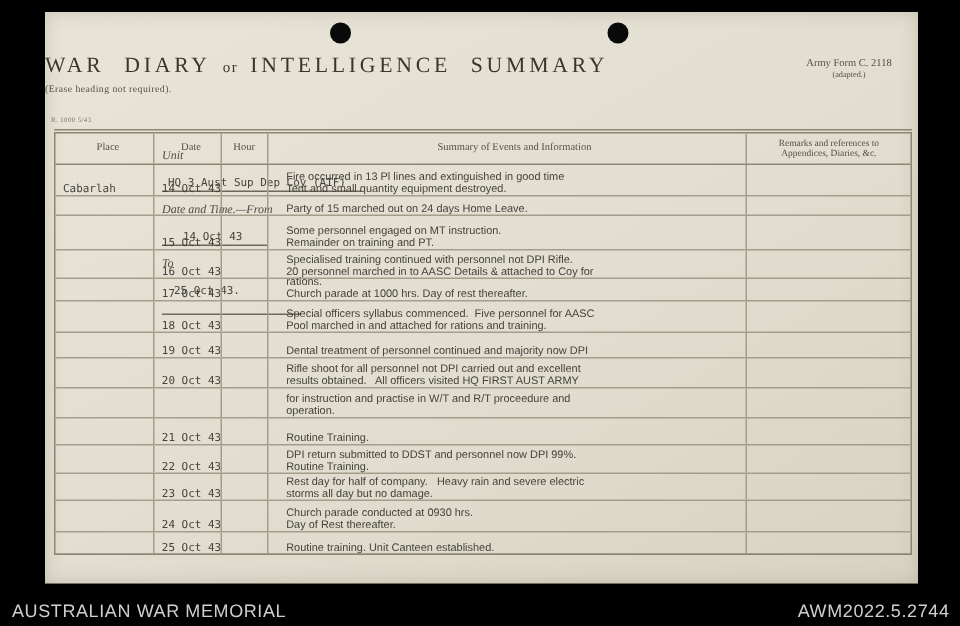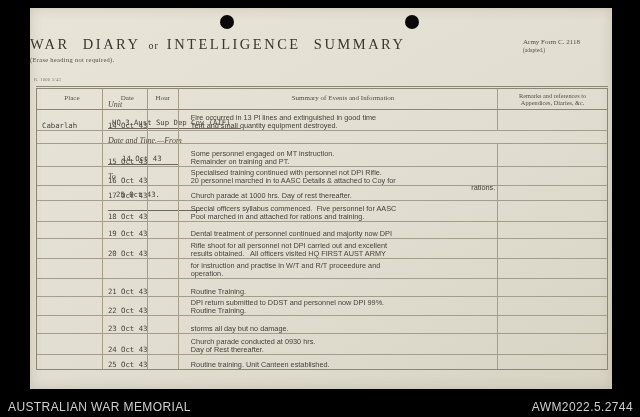--- a/index.html
+++ b/index.html
@@ -10,21 +10,21 @@
   }
   .doc{
     position:absolute;left:30px;top:8px;width:582px;height:381px;
     background:linear-gradient(150deg,#e8e4d7 0%,#e1ddd0 55%,#d8d4c4 100%);
     box-shadow:inset 0 0 12px rgba(120,110,85,.25);
   }
   .hole{position:absolute;top:7px;width:14px;height:14px;border-radius:50%;background:#090909;}
   .hole.h1{left:190px;} .hole.h2{left:375px;}
 
   .form-number{
-    position:absolute;top:30px;right:3px;width:86px;text-align:left;
+    position:absolute;top:30px;right:3px;width:86px;text-align:center;
     font-size:7px;color:#55503f;line-height:8px;
   }
   .form-number .adapted{font-size:5.5px;}
 
   .printers-mark{position:absolute;left:4px;top:69px;font-size:4.5px;color:#7a7365;letter-spacing:.3px;}
 
   .title-block{position:absolute;left:0;right:40px;top:27px;text-align:left;color:#3a362d;}
   .title-main{font-size:14.5px;letter-spacing:2.5px;word-spacing:7px;}
   .title-or{font-size:10px;letter-spacing:1px;margin:0 4px;}
   .subtitle{font-size:6.5px;margin-top:3px;color:#55503f;letter-spacing:.3px;}
@@ -49,21 +49,21 @@
   .c-date{width:45px;border-right:1px solid #a59d8b;padding-left:5px;}
   .c-hour{width:31px;border-right:1px solid #a59d8b;}
   .c-sum{width:320px;border-right:1px solid #a59d8b;padding:0 2px 0 12px;}
   .c-rem{width:109px;}
   .thead{height:21px;border-bottom:1px solid #8d8674;}
   .hc{justify-content:center;align-items:center;text-align:center;
       font-size:7px;color:#55503f;line-height:7.5px;}
   .hc .small{font-size:6.3px;}
   .ln{font-family:Liberation Sans, sans-serif;font-size:7.3px;line-height:8px;
       color:#45433c;white-space:pre;}
-  .ln.right{text-align:right;}
+  .ln.right{text-align:left;}
 
   .footer{position:absolute;left:0;right:0;top:398px;height:19px;
     font-family:"Liberation Sans", sans-serif;font-size:12px;color:#cfcfcf;letter-spacing:.4px;}
   .footer .fl{position:absolute;left:8px;top:2px;}
   .footer .fr{position:absolute;right:7px;top:2px;}
 </style>
 </head>
 <body>
 
 <div class="doc">
@@ -121,20 +121,23 @@
         <div class="ln">Fire occurred in 13 Pl lines and extinguished in good time</div>
         <div class="ln">Tent and small quantity equipment destroyed.</div>
       </div>
       <div class="c c-rem"></div>
     </div>
 
     <div class="trow" style="height:13px">
       <div class="c c-place"></div>
       <div class="c c-date"></div>
       <div class="c c-hour"></div>
+      <div class="c c-sum">
+        <div class="ln">Party of 15 marched out on 24 days Home Leave.</div>
+      </div>
       <div class="c c-rem"></div>
     </div>
 
     <div class="trow" style="height:23px">
       <div class="c c-place"></div>
       <div class="c c-date">
           <span class="typed">15 Oct 43</span>
         </div>
       <div class="c c-hour"></div>
       <div class="c c-sum">
@@ -244,20 +247,21 @@
       <div class="c c-rem"></div>
     </div>
 
     <div class="trow" style="height:18px">
       <div class="c c-place"></div>
       <div class="c c-date">
           <span class="typed">23 Oct 43</span>
         </div>
       <div class="c c-hour"></div>
       <div class="c c-sum">
+        <div class="ln">Rest day for half of company.   Heavy rain and severe electric</div>
         <div class="ln">storms all day but no damage.</div>
       </div>
       <div class="c c-rem"></div>
     </div>
 
     <div class="trow" style="height:21px">
       <div class="c c-place"></div>
       <div class="c c-date">
           <span class="typed">24 Oct 43</span>
         </div>

